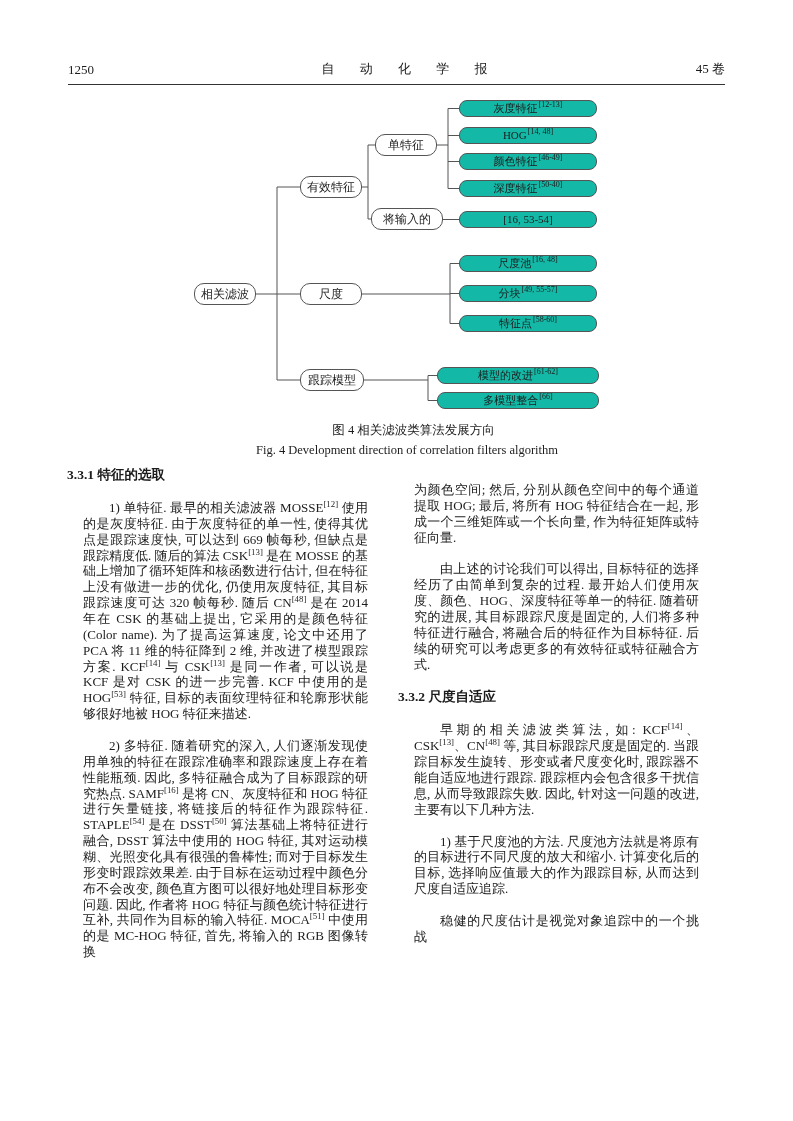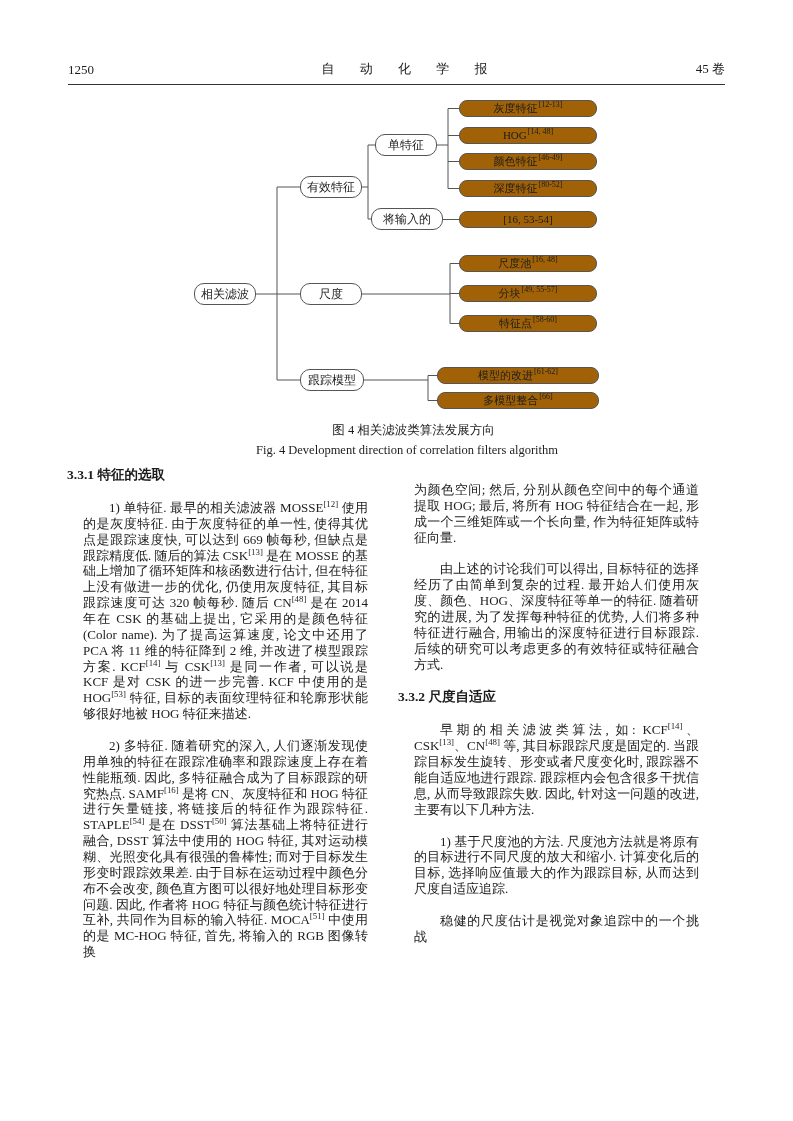--- a/index.html
+++ b/index.html
@@ -23,21 +23,21 @@
   
   .fig { position:absolute; top:95px; left:0; width:793px; }
   .diagram { position:relative; width:793px; height:322px; }
   .connectors { position:absolute; left:0; top:0; pointer-events:none; }
   .node {
     position:absolute; height:22px; border:1px solid #555; border-radius:10px;
     background:#fff; text-align:center; line-height:20px; font-size:12px;
   }
   .leaf {
     position:absolute; height:17px; border:1px solid #555; border-radius:8px;
-    background:#a16207; text-align:center; line-height:15px; font-size:11px;
+    background:#14b8a6; text-align:center; line-height:15px; font-size:11px;
     white-space:nowrap;
   }
   .leaf sup { font-size:8px; line-height:0; margin-left:1px; vertical-align:super; }
   figcaption { text-align:center; }
   .cap-cn { font-size:12.5px; margin-top:5px;padding-left:34px; }
   .cap-en { font-size:12.5px; margin-top:4px;padding-left:21px; }
 
   
   .columns {
     position:absolute; top:466px; left:67px; width:659px;
@@ -83,21 +83,21 @@
     <div class="leaf" style="left:459px;top:5px;width:138px">
       <span>灰度特征</span><sup>[12-13]</sup>
     </div>
     <div class="leaf" style="left:459px;top:32px;width:138px">
       <span>HOG</span><sup>[14, 48]</sup>
     </div>
     <div class="leaf" style="left:459px;top:58px;width:138px">
       <span>颜色特征</span><sup>[46-49]</sup>
     </div>
     <div class="leaf" style="left:459px;top:85px;width:138px">
-      <span>深度特征</span><sup>[80-52]</sup>
+      <span>深度特征</span><sup>[50-40]</sup>
     </div>
     <div class="leaf" style="left:459px;top:116px;width:138px">
       <span>[16, 53-54]</span>
     </div>
     <div class="leaf" style="left:459px;top:160px;width:138px">
       <span>尺度池</span><sup>[16, 48]</sup>
     </div>
     <div class="leaf" style="left:459px;top:190px;width:138px">
       <span>分块</span><sup>[49, 55-57]</sup>
     </div>
@@ -118,19 +118,19 @@
 </figure>
 
 <main class="columns">
   <section class="col">
     <h3>3.3.1  特征的选取</h3>
     <p class="indent">1) 单特征. 最早的相关滤波器 MOSSE<sup>[12]</sup> 使用的是灰度特征. 由于灰度特征的单一性, 使得其优点是跟踪速度快, 可以达到 669 帧每秒, 但缺点是跟踪精度低. 随后的算法 CSK<sup>[13]</sup> 是在 MOSSE 的基础上增加了循环矩阵和核函数进行估计, 但在特征上没有做进一步的优化, 仍使用灰度特征, 其目标跟踪速度可达 320 帧每秒. 随后 CN<sup>[48]</sup> 是在 2014 年在 CSK 的基础上提出, 它采用的是颜色特征 (Color name). 为了提高运算速度, 论文中还用了 PCA 将 11 维的特征降到 2 维, 并改进了模型跟踪方案. KCF<sup>[14]</sup> 与 CSK<sup>[13]</sup> 是同一作者, 可以说是 KCF 是对 CSK 的进一步完善. KCF 中使用的是 HOG<sup>[53]</sup> 特征, 目标的表面纹理特征和轮廓形状能够很好地被 HOG 特征来描述.</p>
     <p class="indent">2) 多特征. 随着研究的深入, 人们逐渐发现使用单独的特征在跟踪准确率和跟踪速度上存在着性能瓶颈. 因此, 多特征融合成为了目标跟踪的研究热点. SAMF<sup>[16]</sup> 是将 CN、灰度特征和 HOG 特征进行矢量链接, 将链接后的特征作为跟踪特征. STAPLE<sup>[54]</sup> 是在 DSST<sup>[50]</sup> 算法基础上将特征进行融合, DSST 算法中使用的 HOG 特征, 其对运动模糊、光照变化具有很强的鲁棒性; 而对于目标发生形变时跟踪效果差. 由于目标在运动过程中颜色分布不会改变, 颜色直方图可以很好地处理目标形变问题. 因此, 作者将 HOG 特征与颜色统计特征进行互补, 共同作为目标的输入特征. MOCA<sup>[51]</sup> 中使用的是 MC-HOG 特征, 首先, 将输入的 RGB 图像转换</p>
   </section>
   <section class="col">
     <p>为颜色空间; 然后, 分别从颜色空间中的每个通道提取 HOG; 最后, 将所有 HOG 特征结合在一起, 形成一个三维矩阵或一个长向量, 作为特征矩阵或特征向量.</p>
-    <p class="indent">由上述的讨论我们可以得出, 目标特征的选择经历了由简单到复杂的过程. 最开始人们使用灰度、颜色、HOG、深度特征等单一的特征. 随着研究的进展, 为了发挥每种特征的优势, 人们将多种特征进行融合, 用输出的深度特征进行目标跟踪. 后续的研究可以考虑更多的有效特征或特征融合方式.</p>
+    <p class="indent">由上述的讨论我们可以得出, 目标特征的选择经历了由简单到复杂的过程. 最开始人们使用灰度、颜色、HOG、深度特征等单一的特征. 随着研究的进展, 其目标跟踪尺度是固定的, 人们将多种特征进行融合, 将融合后的特征作为目标特征. 后续的研究可以考虑更多的有效特征或特征融合方式.</p>
     <h3 class="mid">3.3.2  尺度自适应</h3>
     <p class="indent">早期的相关滤波类算法, 如: KCF<sup>[14]</sup>、CSK<sup>[13]</sup>、CN<sup>[48]</sup> 等, 其目标跟踪尺度是固定的. 当跟踪目标发生旋转、形变或者尺度变化时, 跟踪器不能自适应地进行跟踪. 跟踪框内会包含很多干扰信息, 从而导致跟踪失败. 因此, 针对这一问题的改进, 主要有以下几种方法.</p>
     <p class="indent">1) 基于尺度池的方法. 尺度池方法就是将原有的目标进行不同尺度的放大和缩小. 计算变化后的目标, 选择响应值最大的作为跟踪目标, 从而达到尺度自适应追踪.</p>
     <p class="indent">稳健的尺度估计是视觉对象追踪中的一个挑战</p>
   </section>
 </main>
 
 </body></html>

